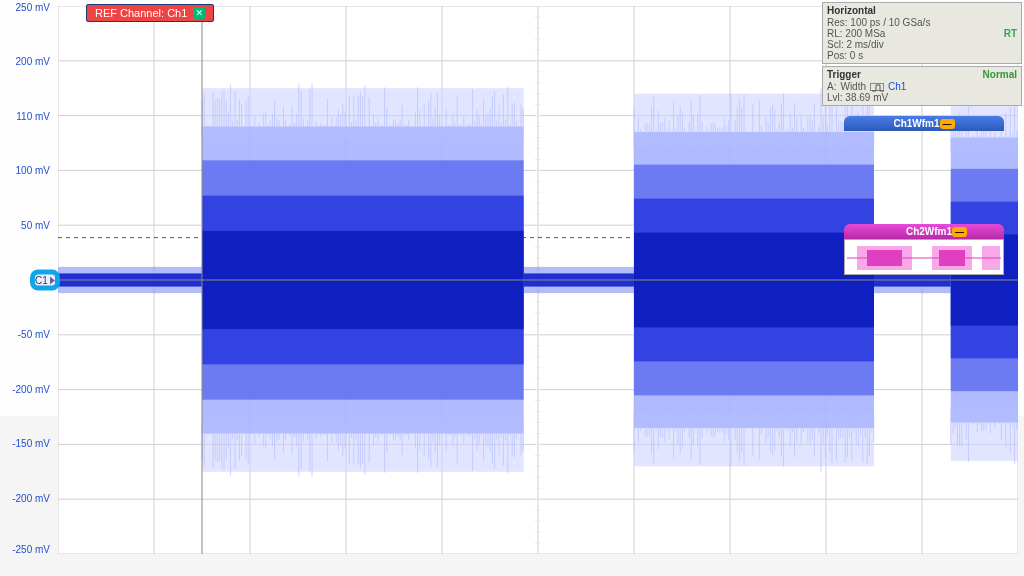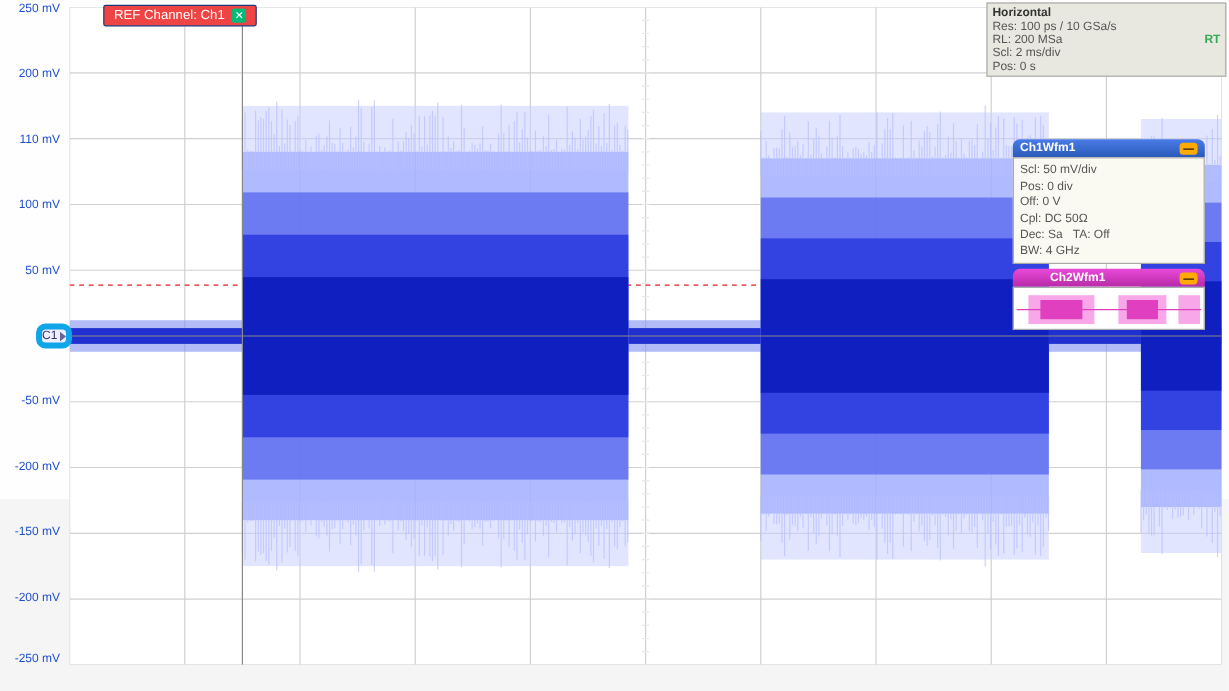--- a/index.html
+++ b/index.html
@@ -35,21 +35,21 @@
 .panel { background:#e8e8e0; border:1px solid #aaa; margin-bottom:2px; padding:2px 4px; color:#555; }
 .panel .title { font-weight:bold; color:#333; margin-bottom:1px; display:flex; justify-content:space-between; }
 .panel .rt { color:#3a5; font-weight:bold; }
 .panel .norm { color:#393; font-weight:bold; }
 .panel .row { display:flex; gap:4px; align-items:center; }
 .wavemark { display:inline-block; width:14px; height:8px; border:1px solid #888; }
 .wavemark svg { display:block; }
 
 
 .chbox { position:absolute; right:20px; width:160px; font-size:10px; z-index:15; }
-.chbox .hdr { padding:2px 6px; color:#fff; font-weight:bold; border-radius:6px 6px 0 0; display:flex; align-items:center; justify-content:space-between; }
+.chbox .hdr { padding:2px 6px; color:#fff; font-weight:bold; border-radius:6px 6px 0 0; display:flex; align-items:center; justify-content:center; }
 .chbox .hdr .tag { background:#fa0; color:#000; border-radius:3px; padding:0 3px; font-size:9px; }
 .ch1 .hdr { background:linear-gradient(#4a7be8,#2a5bb8); }
 .ch2 .hdr { background:linear-gradient(#e84ad8,#b82aa8);padding-left:31px; }
 .chbox .body { background:#fafaf2; border:1px solid #aaa; padding:3px 5px; color:#555; line-height:1.35; }
 .ch2 .thumb { background:#fff; border:1px solid #aaa; height:36px; padding:2px; }
 
 
 .chmark { position:absolute; left:-28px; top:50%; transform:translateY(-50%); font-size:10px; background:#eef; border:5px solid #0ea5e9; border-radius:8px; padding:0 0; color:#336; z-index:10; display:flex; align-items:center; gap:2px; }
 .chmark .tri { width:0; height:0; border-top:4px solid transparent; border-bottom:4px solid transparent; border-left:5px solid #669; }
 </style>
@@ -768,34 +768,45 @@
           <span>Res: 100 ps / 10 GSa/s</span>
         </div>
       <div class="row"><span>RL: 200 MSa</span>&nbsp;<span style="margin-left:auto" class="rt">RT</span></div>
       <div class="row">
           <span>Scl: 2 ms/div</span>
         </div>
       <div class="row">
           <span>Pos: 0 s</span>
         </div>
     </div>
+    <div class="panel">
+      <div class="title">
+          <span>Trigger</span>
+          <span class="norm">Normal</span>
+        </div>
+      <div class="row">
+        <span>A:</span>
+        <span>Width</span>
+        <span class="wavemark">
+            <svg width="14" height="8">
+              <path d="M1 7 H5 V1 H9 V7 H13" stroke="#555" fill="none" stroke-width="1"></path>
+            </svg>
+          </span>
+        <span style="color:#2050d0">Ch1</span>
+      </div>
+      <div class="row">
+          <span>Lvl: 38.69 mV</span>
+        </div>
+    </div>
   </div>
 
   <div class="chbox ch1" style="top:116px">
     <div class="hdr">
       <span>Ch1Wfm1</span>
       <span class="tag">—</span>
-    </div>
-    <div class="body">
-      <div>Scl: 50 mV/div</div>
-      <div>Pos: 0 div</div>
-      <div>Off: 0 V</div>
-      <div>Cpl: DC 50Ω</div>
-      <div><span>Dec: Sa</span>&nbsp;&nbsp;&nbsp;<span>TA: Off</span></div>
-      <div>BW: 4 GHz</div>
     </div>
   </div>
 
   <div class="chbox ch2" style="top:224px">
     <div class="hdr">
       <span>Ch2Wfm1</span>
       <span class="tag">—</span>
     </div>
     <div class="thumb">
       <svg width="154" height="32">

